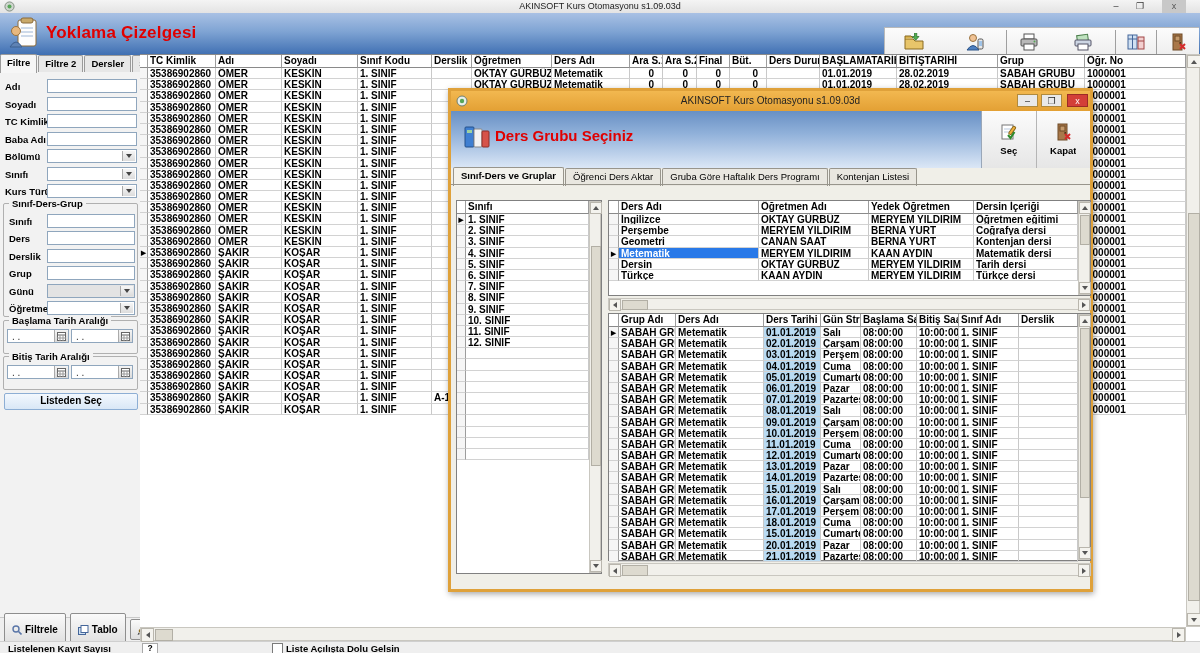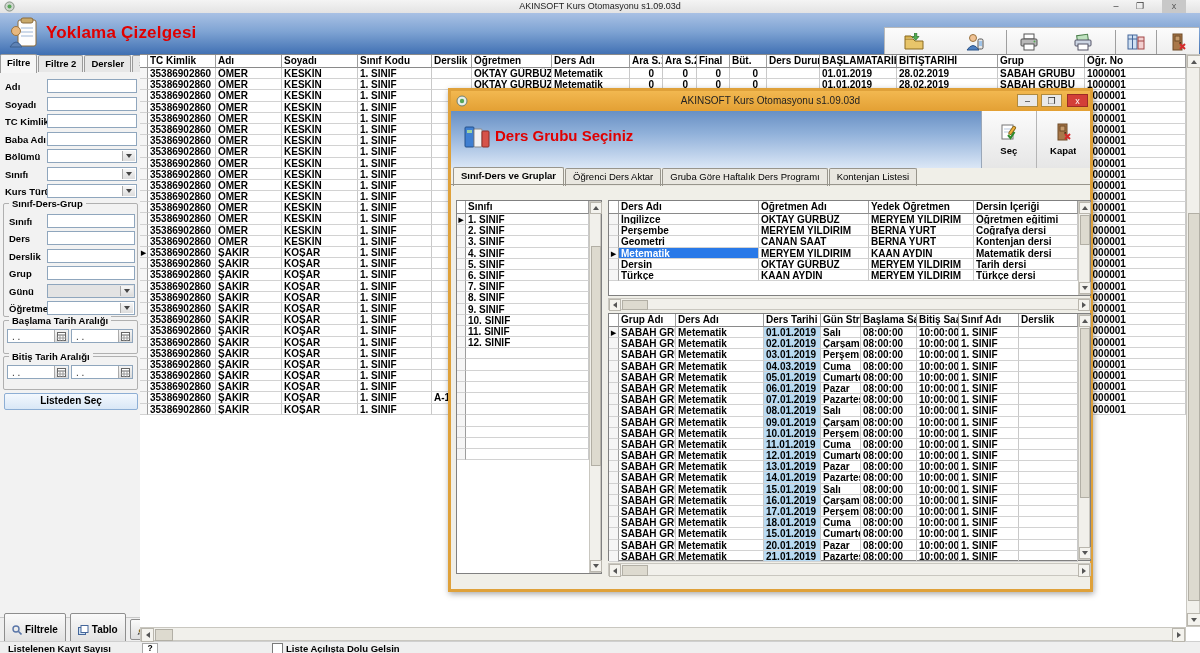--- a/index.html
+++ b/index.html
@@ -1221,21 +1221,21 @@
         <div class="gcell nowrap" style="width: 40px; flex: 0 0 40px;">Perşembe</div>
         <div class="gcell nowrap" style="width: 56px; flex: 0 0 56px;">08:00:00</div>
         <div class="gcell nowrap" style="width: 42px; flex: 0 0 42px;">10:00:00</div>
         <div class="gcell nowrap" style="width: 60px; flex: 0 0 60px;">1. SINIF</div>
         <div class="gcell nowrap" style="width: 59px; flex: 0 0 59px;"></div>
       </div>
       <div class="grow">
         <div class="ind" style="width: 10px; flex: 0 0 10px;"></div>
         <div class="gcell nowrap" style="width: 57px; flex: 0 0 57px;">SABAH GRUBU</div>
         <div class="gcell nowrap" style="width: 88px; flex: 0 0 88px;">Metematik</div>
-        <div class="gcell nowrap datecell" style="width: 57px; flex: 0 0 57px;">04.03.2019</div>
+        <div class="gcell nowrap datecell" style="width: 57px; flex: 0 0 57px;">04.01.2019</div>
         <div class="gcell nowrap" style="width: 40px; flex: 0 0 40px;">Cuma</div>
         <div class="gcell nowrap" style="width: 56px; flex: 0 0 56px;">08:00:00</div>
         <div class="gcell nowrap" style="width: 42px; flex: 0 0 42px;">10:00:00</div>
         <div class="gcell nowrap" style="width: 60px; flex: 0 0 60px;">1. SINIF</div>
         <div class="gcell nowrap" style="width: 59px; flex: 0 0 59px;"></div>
       </div>
       <div class="grow">
         <div class="ind" style="width: 10px; flex: 0 0 10px;"></div>
         <div class="gcell nowrap" style="width: 57px; flex: 0 0 57px;">SABAH GRUBU</div>
         <div class="gcell nowrap" style="width: 88px; flex: 0 0 88px;">Metematik</div>

